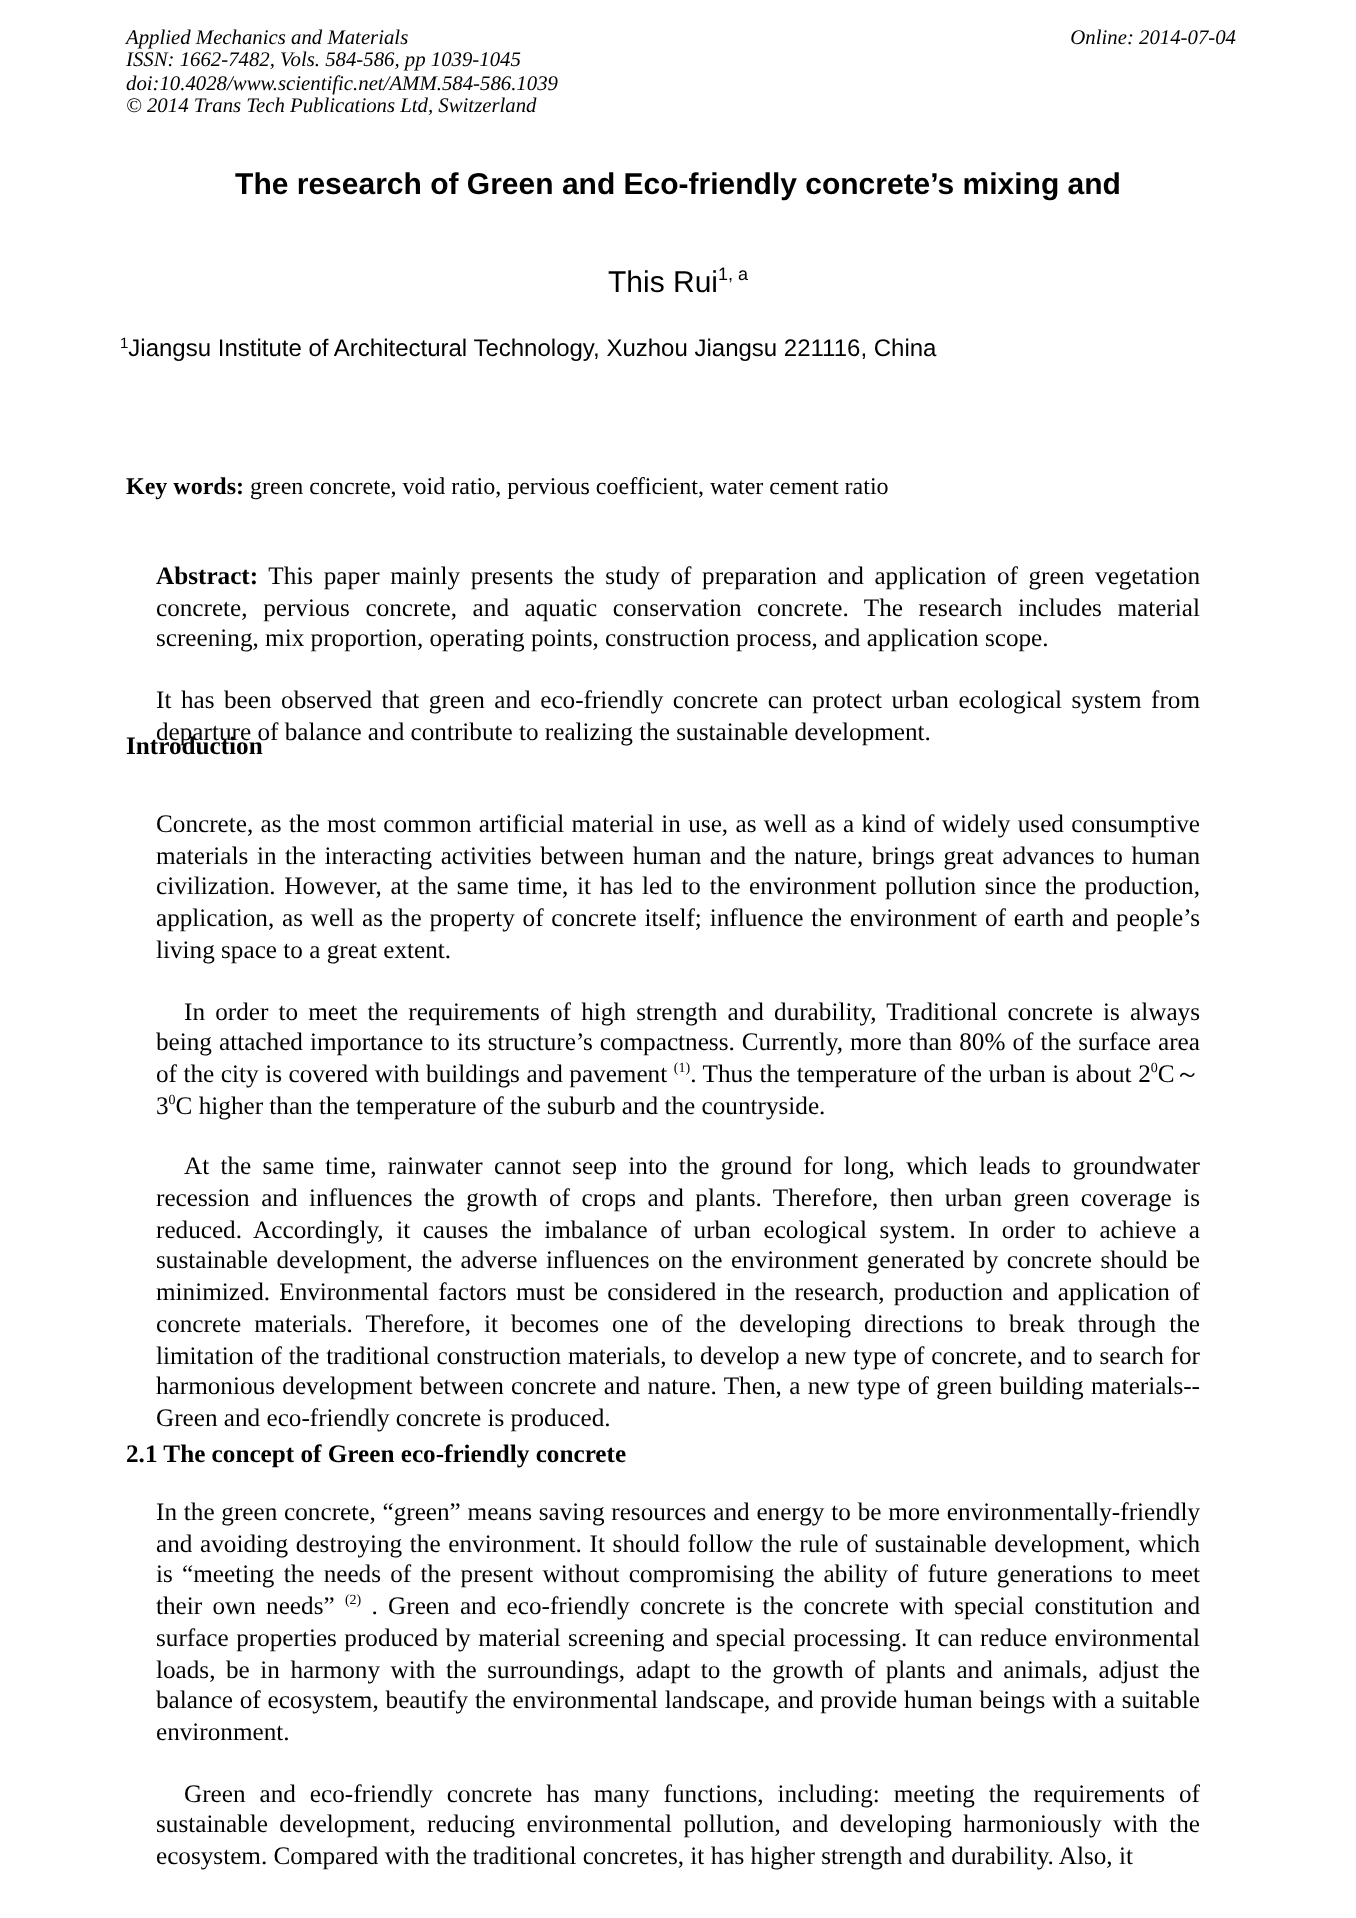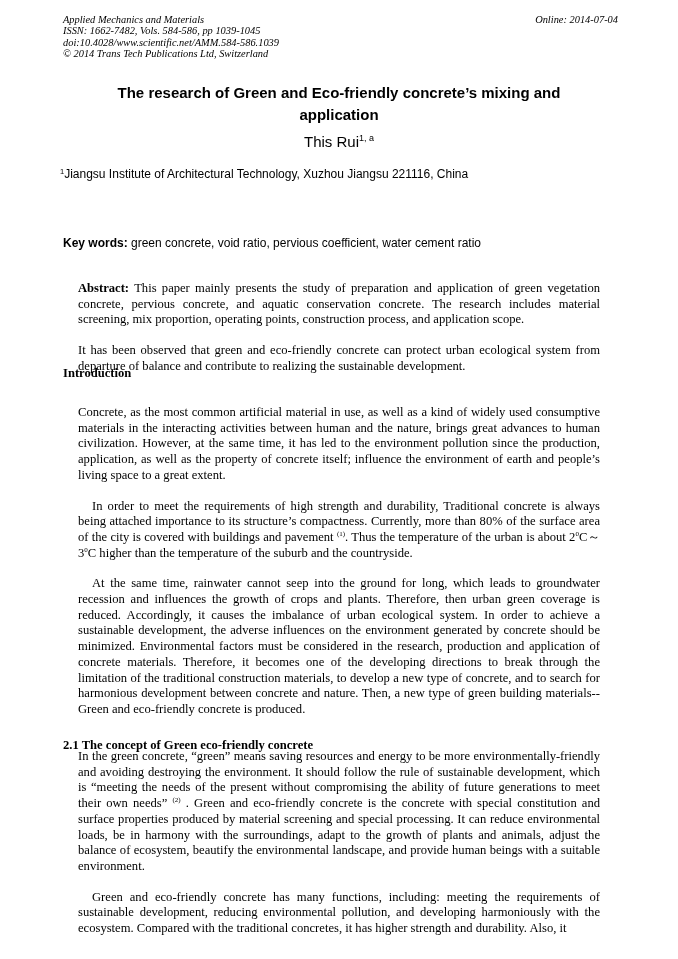--- a/index.html
+++ b/index.html
@@ -6,21 +6,21 @@
     body { width: 678px; height: 959px; position: relative; overflow: hidden; color: #000; }
     .page { position: absolute; left: 0; top: 0; width: 678px; height: 927px; }
     .hdr-left { position: absolute; left: 63px; top: 14px; font-family: "Liberation Serif", serif; font-style: italic; font-size: 10.4px; line-height: 11.3px; }
     .hdr-right { position: absolute; right: 60px; top: 14px; font-family: "Liberation Serif", serif; font-style: italic; font-size: 10.4px; line-height: 11.3px; }
     .title { position: absolute; left: 60px; width: 558px; top: 82px; text-align: center; font-family: "Liberation Sans", sans-serif; font-weight: bold; font-size: 15px; line-height: 22px; }
     .author { position: absolute; left: 60px; width: 558px; top: 132px; text-align: center; font-family: "Liberation Sans", sans-serif; font-size: 15px; line-height: 20px; }
     .author sup { font-size: 9px; vertical-align: 6px; line-height: 0; }
     .affil { position: absolute; left: 60px; width: 558px; top: 166px; text-align: left; font-family: "Liberation Sans", sans-serif; font-size: 12px; line-height: 16px; }
     .email { position: absolute; left: 60px; width: 558px; top: 199px; text-align: center; font-family: "Liberation Sans", sans-serif; font-size: 12px; line-height: 16px; }
     .affil sup, .email sup { font-size: 7.5px; vertical-align: 4px; line-height: 0; }
-    .keywords { position: absolute; left: 63px; width: 552px; top: 235px; font-family: Liberation Sans, sans-serif; font-size: 12px; line-height: 16px; }
+    .keywords { position: absolute; left: 63px; width: 552px; top: 235px; font-family: Liberation Serif, serif; font-size: 12px; line-height: 16px; }
     .keywords b { font-weight: bold; }
     .body { position: absolute; left: 63px; width: 552px; font-family: "Liberation Serif", serif; font-size: 12.6px; line-height: 15.7px; text-align: justify; }
     .body p { margin: 15px; }
     .body .indent { text-indent: 14px; }
     .body b { font-weight: bold; }
     .body sup { font-size: 7px; vertical-align: 5px; line-height: 0; }
     .heading { position: absolute; left: 63px; font-family: "Liberation Serif", serif; font-weight: bold; font-size: 12.6px; line-height: 16px; }
     .cite { font-size: 7px; vertical-align: 5px; line-height: 0; }
   </style>
 </head>
@@ -31,21 +31,20 @@
   <div class="hdr-left">
     <div>Applied Mechanics and Materials</div>
     <div>ISSN: 1662-7482, Vols. 584-586, pp 1039-1045</div>
     <div>doi:10.4028/www.scientific.net/AMM.584-586.1039</div>
     <div>© 2014 Trans Tech Publications Ltd, Switzerland</div>
   </div>
   <div class="hdr-right">Online: 2014-07-04</div>
 
   <div class="title">
     <div>The research of Green and Eco-friendly concrete’s mixing and</div>
-    <div>application</div>
   </div>
 
   <div class="author"><span>This Rui</span><sup>1, a</sup></div>
 
   <div class="affil"><sup>1</sup><span>Jiangsu Institute of Architectural Technology, Xuzhou Jiangsu 221116, China</span></div>
 
 
   <div class="keywords"><b>Key words:</b><span> green concrete, void ratio, pervious coefficient, water cement ratio</span></div>
 
   <div class="body" style="top:266px;">
@@ -54,20 +53,20 @@
   </div>
 
   <div class="heading" style="top:365px;">Introduction</div>
 
   <div class="body" style="top:390px;">
     <p>Concrete, as the most common artificial material in use, as well as a kind of widely used consumptive materials in the interacting activities between human and the nature, brings great advances to human civilization. However, at the same time, it has led to the environment pollution since the production, application, as well as the property of concrete itself; influence the environment of earth and people’s living space to a great extent.</p>
     <p class="indent"><span>In order to meet the requirements of high strength and durability, Traditional concrete is always being attached importance to its structure’s compactness. Currently, more than 80% of the surface area of the city is covered with buildings and pavement </span><sup class="cite">(1)</sup><span>. Thus the temperature of the urban is about 2</span><sup>0</sup><span>C～3</span><sup>0</sup><span>C higher than the temperature of the suburb and the countryside.</span></p>
     <p class="indent">At the same time, rainwater cannot seep into the ground for long, which leads to groundwater recession and influences the growth of crops and plants. Therefore, then urban green coverage is reduced. Accordingly, it causes the imbalance of urban ecological system. In order to achieve a sustainable development, the adverse influences on the environment generated by concrete should be minimized. Environmental factors must be considered in the research, production and application of concrete materials. Therefore, it becomes one of the developing directions to break through the limitation of the traditional construction materials, to develop a new type of concrete, and to search for harmonious development between concrete and nature. Then, a new type of green building materials-- Green and eco-friendly concrete is produced.</p>
   </div>
 
-  <div class="heading" style="top:737px;">2.1 The concept of Green eco-friendly concrete</div>
+  <div class="heading" style="top:719px;">2.1 The concept of Green eco-friendly concrete</div>
 
   <div class="body" style="top:734px;">
     <p><span>In the green concrete, “green” means saving resources and energy to be more environmentally-friendly and avoiding destroying the environment. It should follow the rule of sustainable development, which is “meeting the needs of the present without compromising the ability of future generations to meet their own needs” </span><sup class="cite">(2)</sup><span> . Green and eco-friendly concrete is the concrete with special constitution and surface properties produced by material screening and special processing. It can reduce environmental loads, be in harmony with the surroundings, adapt to the growth of plants and animals, adjust the balance of ecosystem, beautify the environmental landscape, and provide human beings with a suitable environment.</span></p>
     <p class="indent">Green and eco-friendly concrete has many functions, including: meeting the requirements of sustainable development, reducing environmental pollution, and developing harmoniously with the ecosystem. Compared with the traditional concretes, it has higher strength and durability. Also, it</p>
   </div>
 
 </div>
 
 </body></html>

